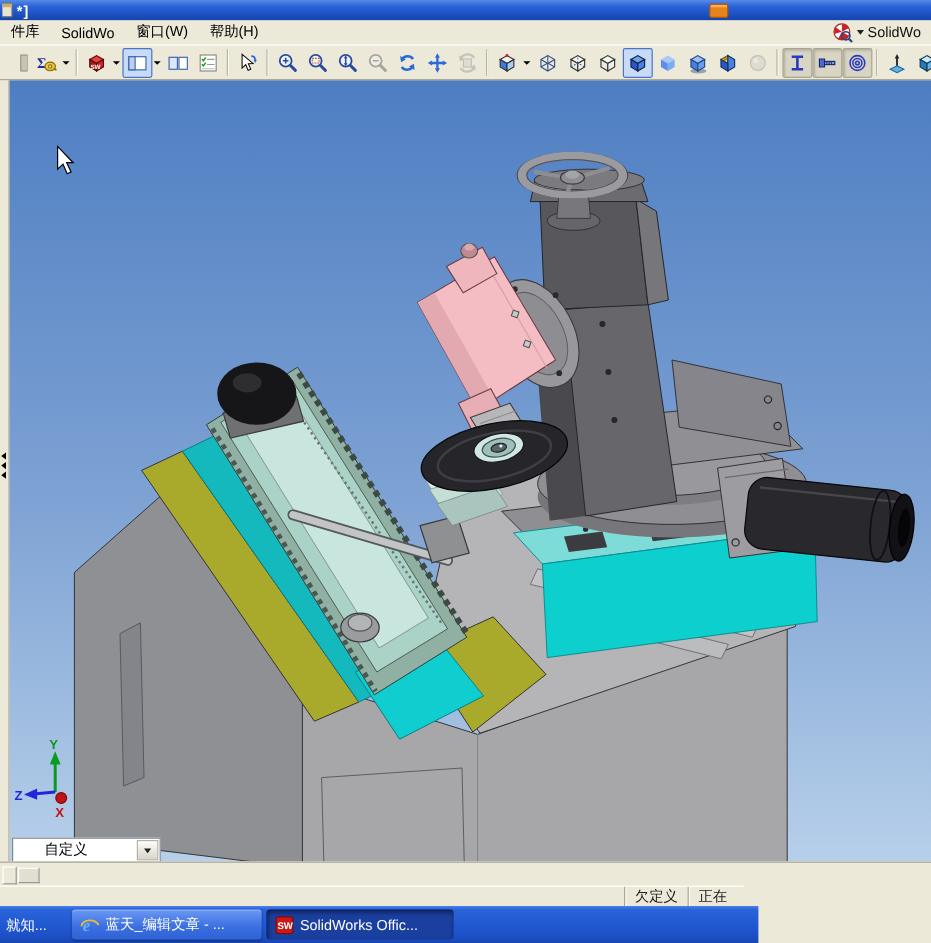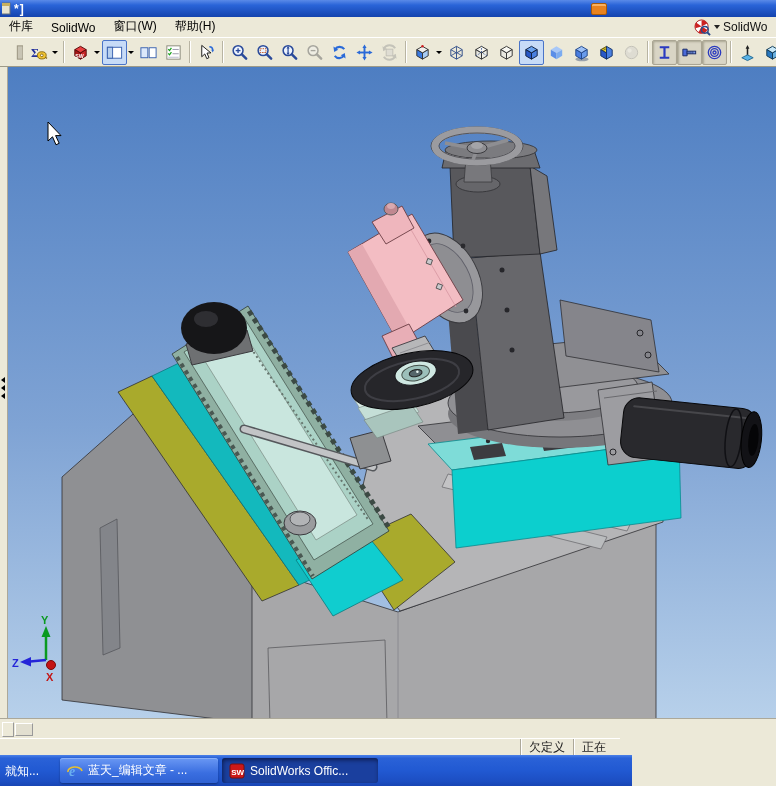--- a/index.html
+++ b/index.html
@@ -542,20 +542,26 @@
       <polygon points="46,626 41.5,637 50.5,637" fill="#0a9a20"></polygon>
       <line x1="46" y1="660" x2="30" y2="661.5" stroke="#2525d8" stroke-width="2.5"></line>
       <polygon points="20,662 31,657 31,666.5" fill="#2525d8"></polygon>
       <circle cx="51" cy="665" r="4.5" fill="#c31414" stroke="#7a0a0a"></circle>
       <text x="41" y="624" fill="#0a9a20">Y</text>
       <text x="12" y="667" fill="#2525d8">Z</text>
       <text x="46" y="681" fill="#c31414">X</text>
     </g>
   </svg>
 
+  <div class="abs combo">
+    <span class="val">自定义</span>
+    <span class="combo-btn">
+      <span class="ddtri"></span>
+    </span>
+  </div>
 </div>
 
 <div class="abs scrollstrip"></div>
 <div class="abs ssA"></div>
 <div class="abs ssB"></div>
 
 <div class="abs statusbar">
   <span class="sb-spacer"></span>
   <span class="sb-cell">欠定义</span>
   <span class="sb-cell clip">正在</span>

